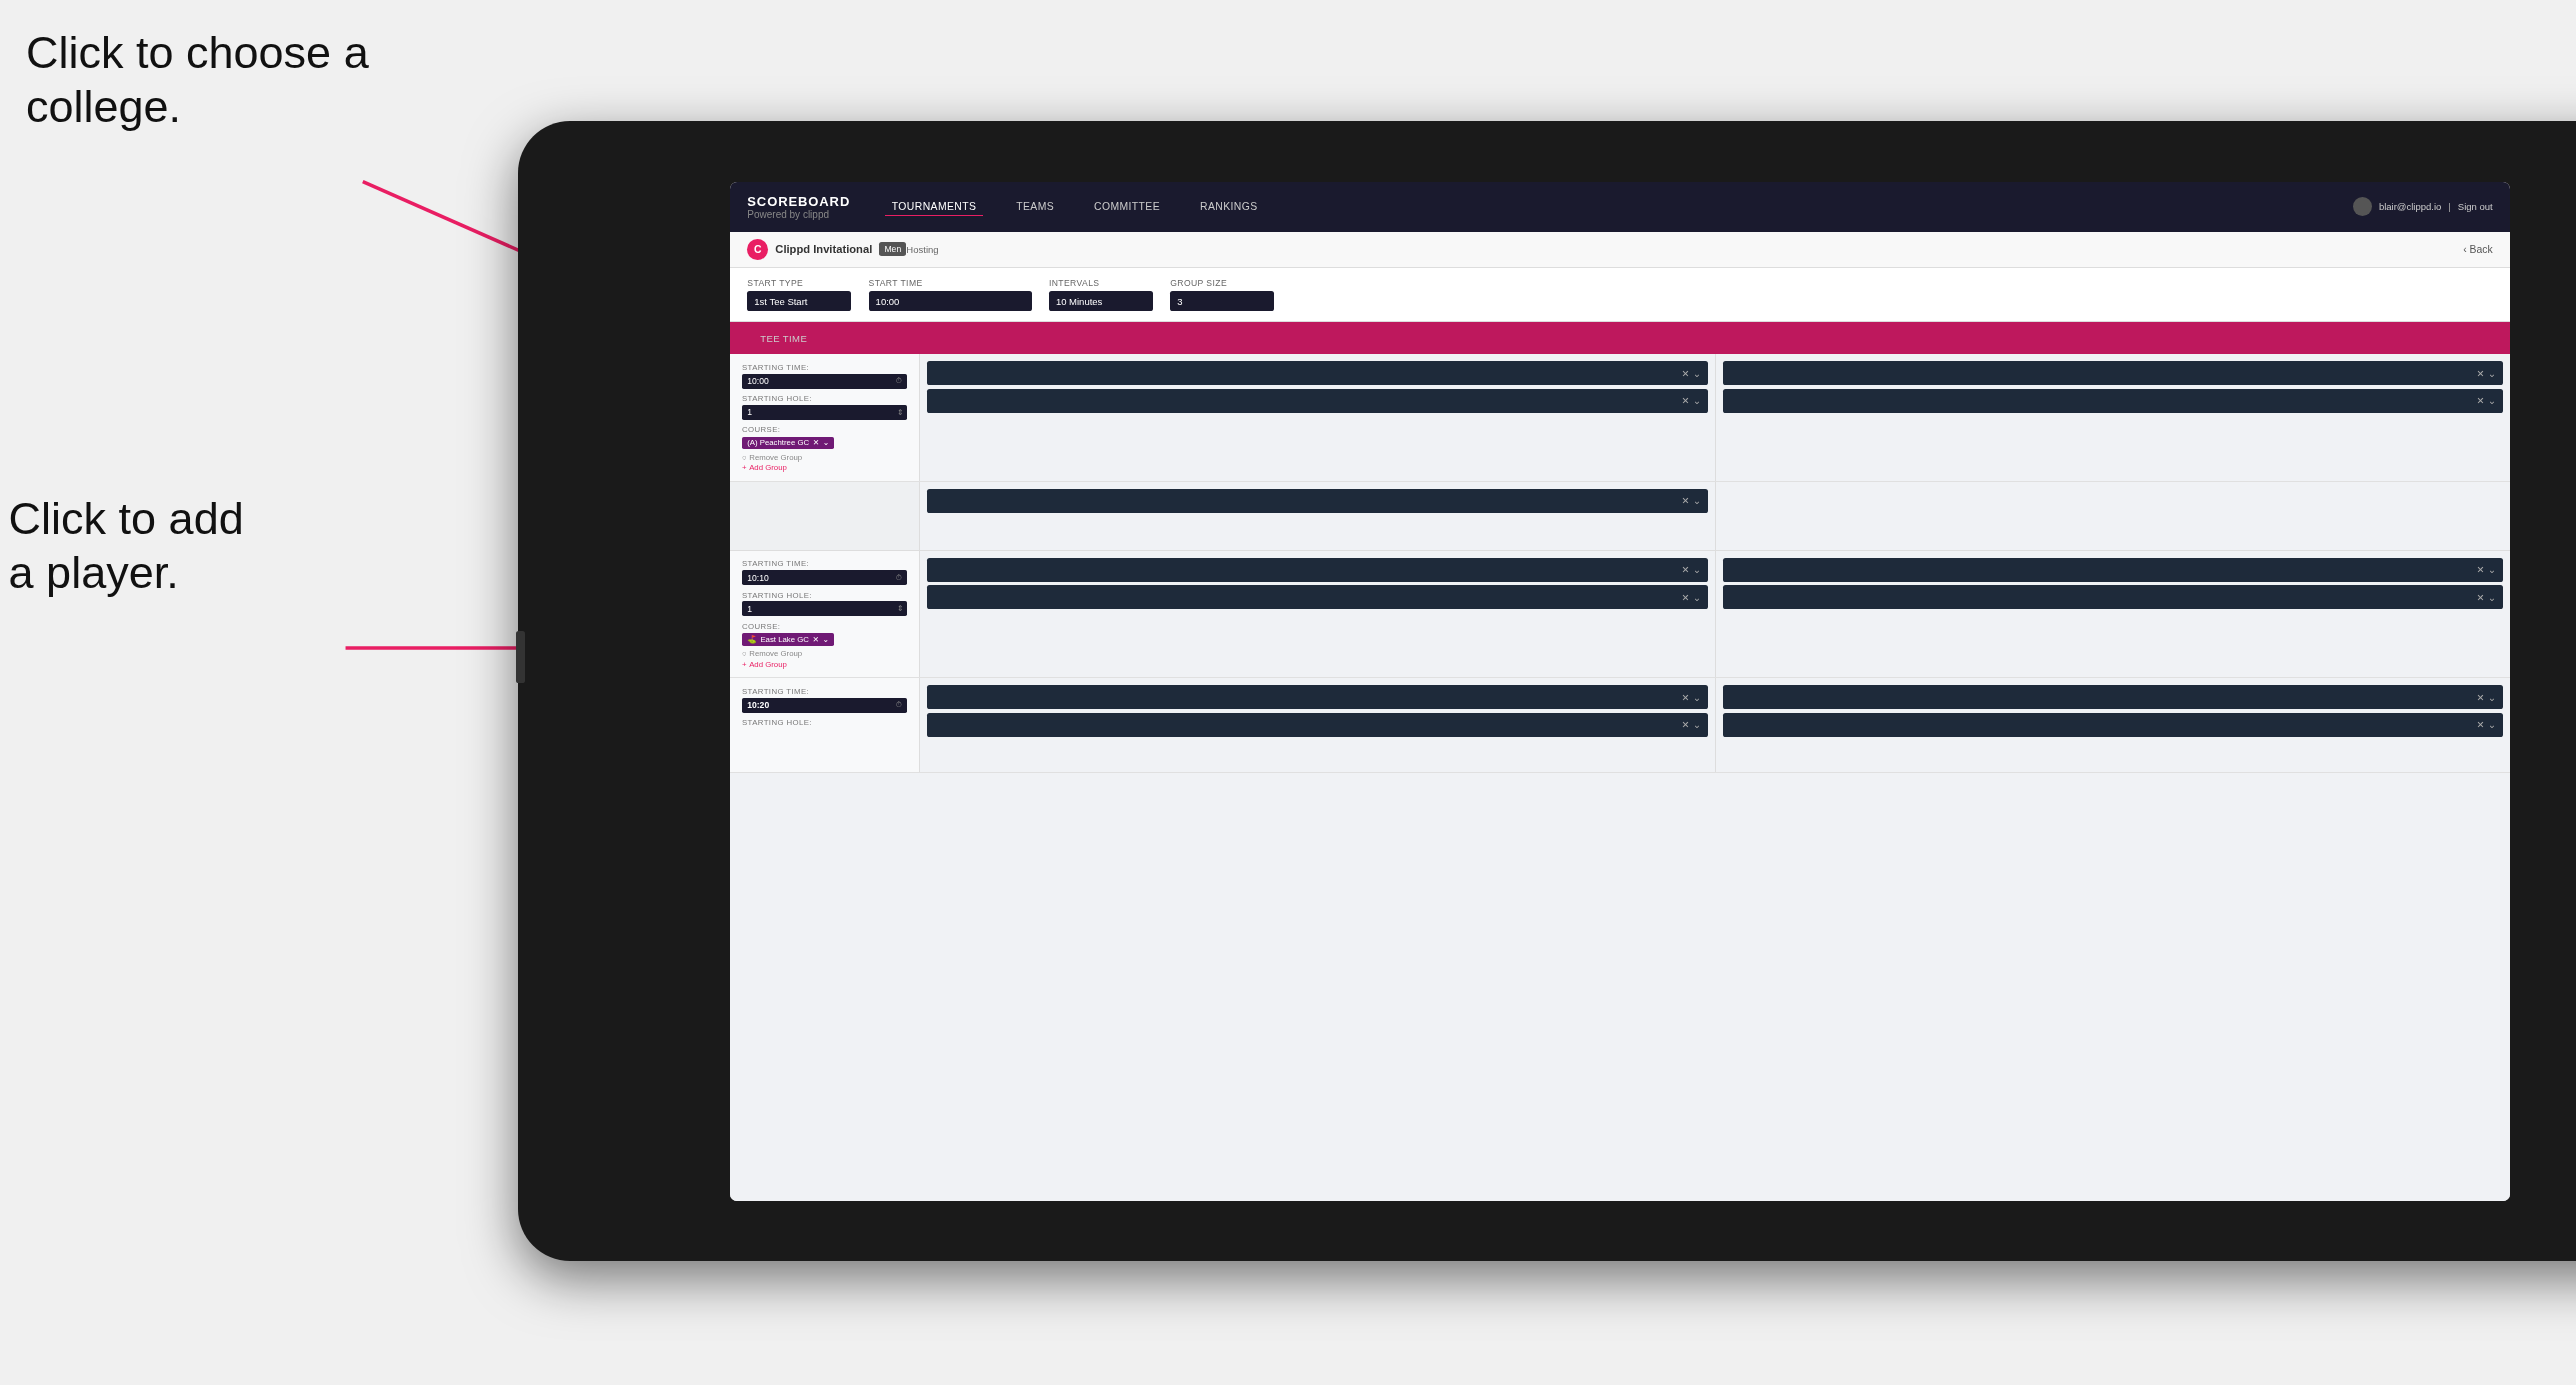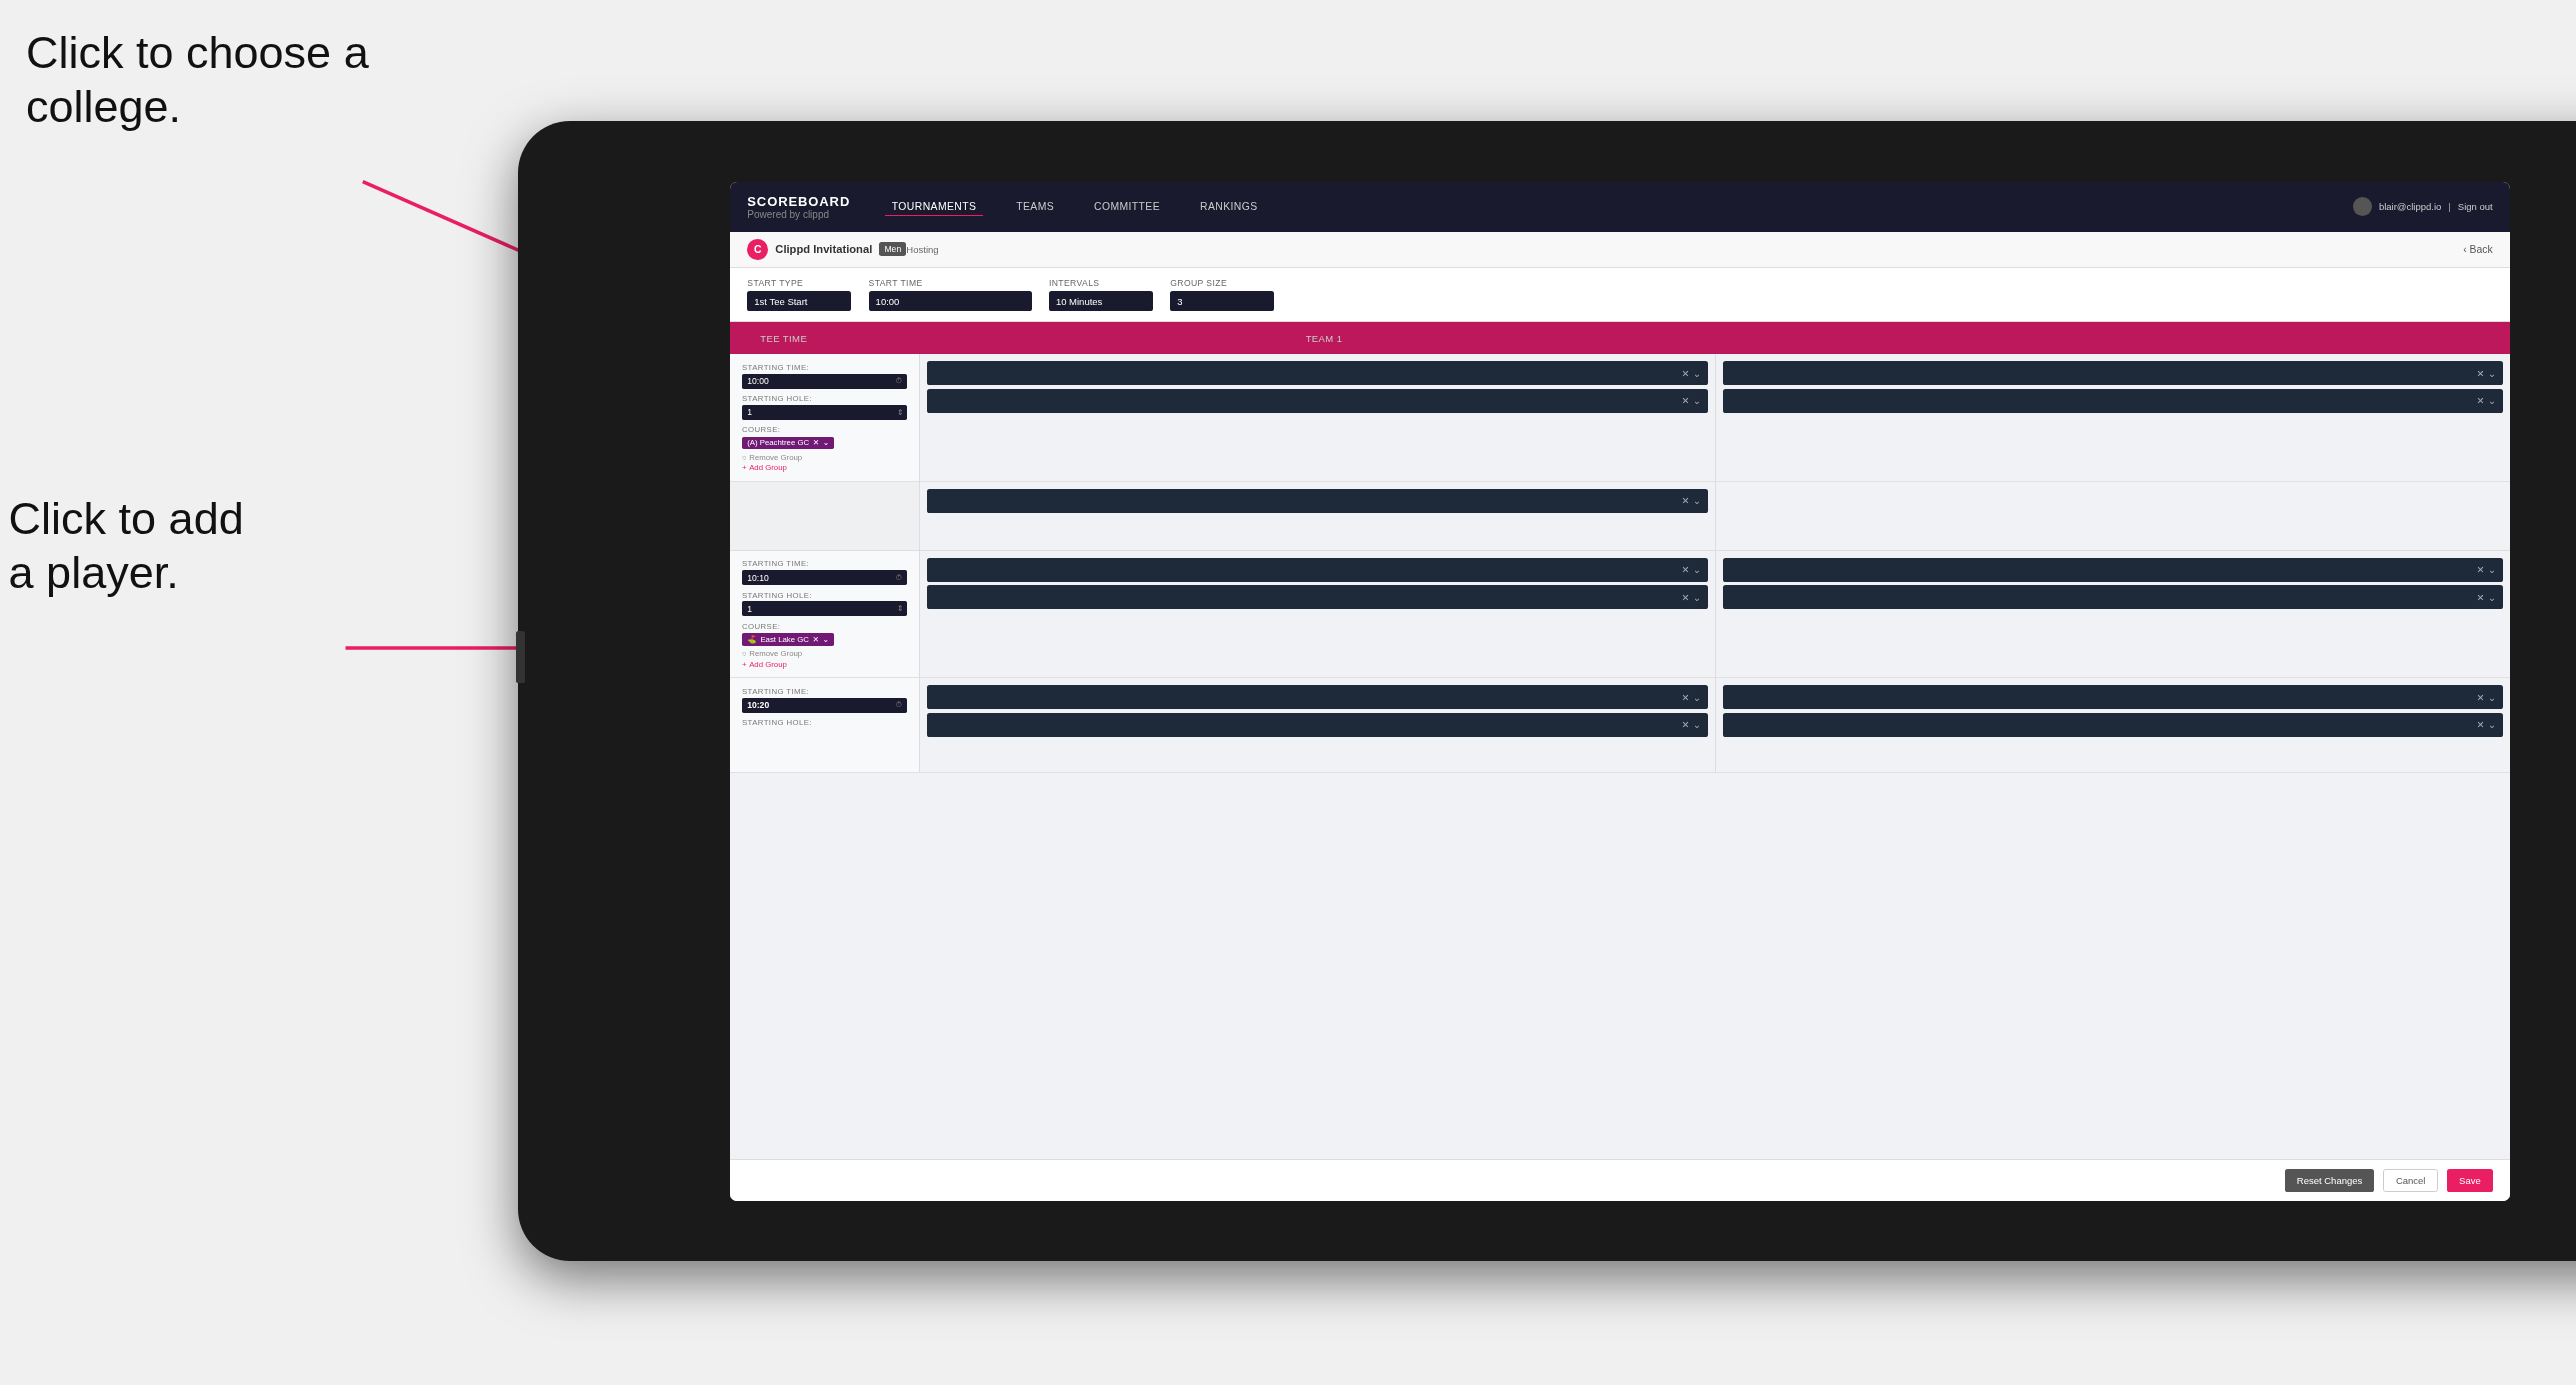--- a/index.html
+++ b/index.html
@@ -485,21 +485,20 @@
         <div class="settings-group">
           <span class="settings-label">Group Size</span>
           <select class="settings-select">
             <option>3</option>
           </select>
         </div>
       </div>
 
       <div class="schedule-header">
         <div class="schedule-header-cell">Tee Time</div>
-        <div class="schedule-header-cell">Team 1</div>
       </div>
 
       <div class="schedule-row">
         <div class="left-panel">
           <div class="field-label">STARTING TIME:</div>
           <div class="time-with-icon">
             <input class="field-input" type="text" value="10:00" style="width: 100%;">
             <span class="clock-icon">⏱</span>
           </div>
           <div class="field-label" style="margin-top:5.2px;">STARTING HOLE:</div>
@@ -637,23 +636,18 @@
           </div>
           <div class="player-slot">
             <span class="player-slot-icon">✕</span>
             <span class="player-slot-icon">⌄</span>
           </div>
         </div>
       </div>
 
     </div>
 
-    <div class="footer-bar">
-      <button class="btn-reset">Reset Changes</button>
-      <button class="btn-cancel">Cancel</button>
-      <button class="btn-save">Save</button>
-    </div>
 
   </div>
 </div>
 
 <div class="side-camera"></div>
 
 
 </body></html>

